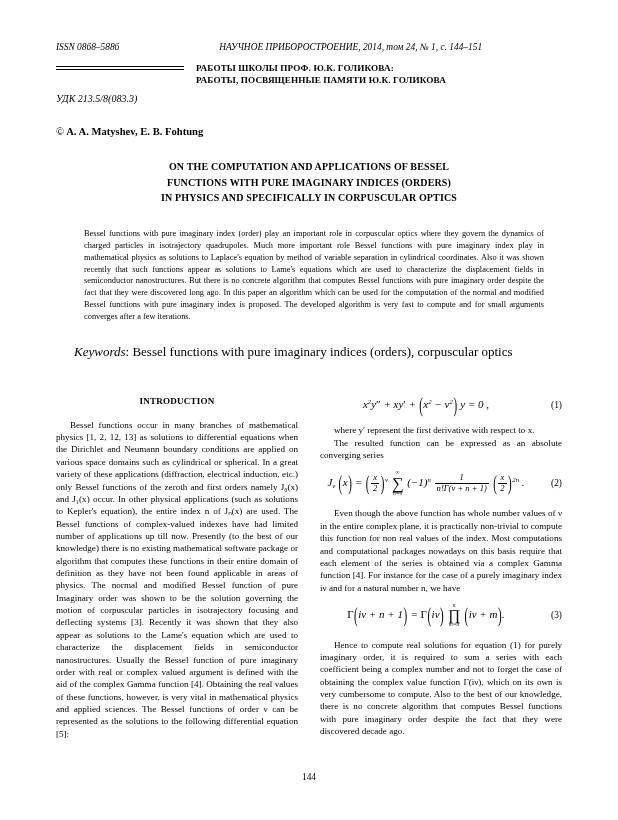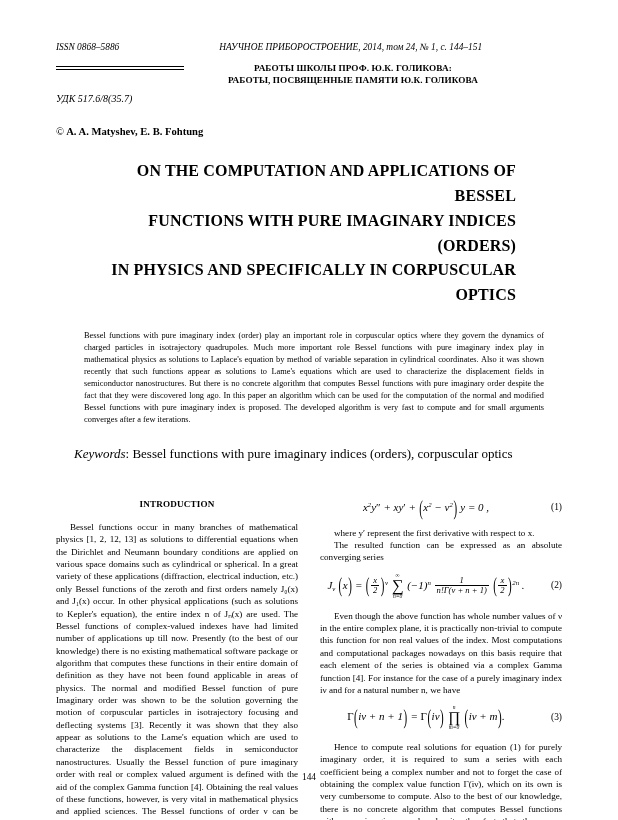--- a/index.html
+++ b/index.html
@@ -60,21 +60,21 @@
     padding-top: 4px;
   }
   .rule-col .dbl-rule {
     border-top: 1px solid #000;
     border-bottom: 1px solid #000;
     height: 2px;
     width: 128px;
   }
   .school-titles {
     flex: 1;
-    text-align: center;
+    text-align: left;
     font-size: 9.2px;
     font-weight: bold;
     line-height: 1.32;
     letter-spacing: 0.1px;
     padding-right: 52px;
   }
   .udk {
     font-style: italic;
     font-size: 10px;
     margin-top: 7px;
@@ -87,22 +87,22 @@
     font-weight: bold;
   }
   .copy-mark {
     font-weight: normal;
     font-size: 10.6px;
   }
 
   
   .title {
     margin: 22px 46px 0 46px;
-    text-align: right;
-    font-size: 16px;
+    text-align: center;
+    font-size: 10px;
     font-weight: bold;
     line-height: 1.55;
     letter-spacing: 0.15px;
   }
 
   
   .abstract {
     margin: 22px 18px 0 28px;
     font-size: 8.35px;
     line-height: 1.43;
@@ -230,21 +230,21 @@
     <div class="school-block">
       <div class="rule-col">
         <div class="dbl-rule"></div>
       </div>
       <div class="school-titles">
         <div>РАБОТЫ ШКОЛЫ ПРОФ. Ю.К. ГОЛИКОВА:</div>
         <div>РАБОТЫ, ПОСВЯЩЕННЫЕ ПАМЯТИ Ю.К. ГОЛИКОВА</div>
       </div>
     </div>
 
-    <div class="udk">УДК 517.6/8(35.7)</div>
+    <div class="udk">УДК 213.5/8(083.3)</div>
 
     <div class="authors">
       <span class="copy-mark">©</span>
       <span>A. A. Matyshev, E. B. Fohtung</span>
     </div>
 
     <div class="title">
       <div>ON THE COMPUTATION AND APPLICATIONS OF BESSEL</div>
       <div>FUNCTIONS WITH PURE IMAGINARY INDICES (ORDERS)</div>
       <div>IN PHYSICS AND SPECIFICALLY IN CORPUSCULAR OPTICS</div>

